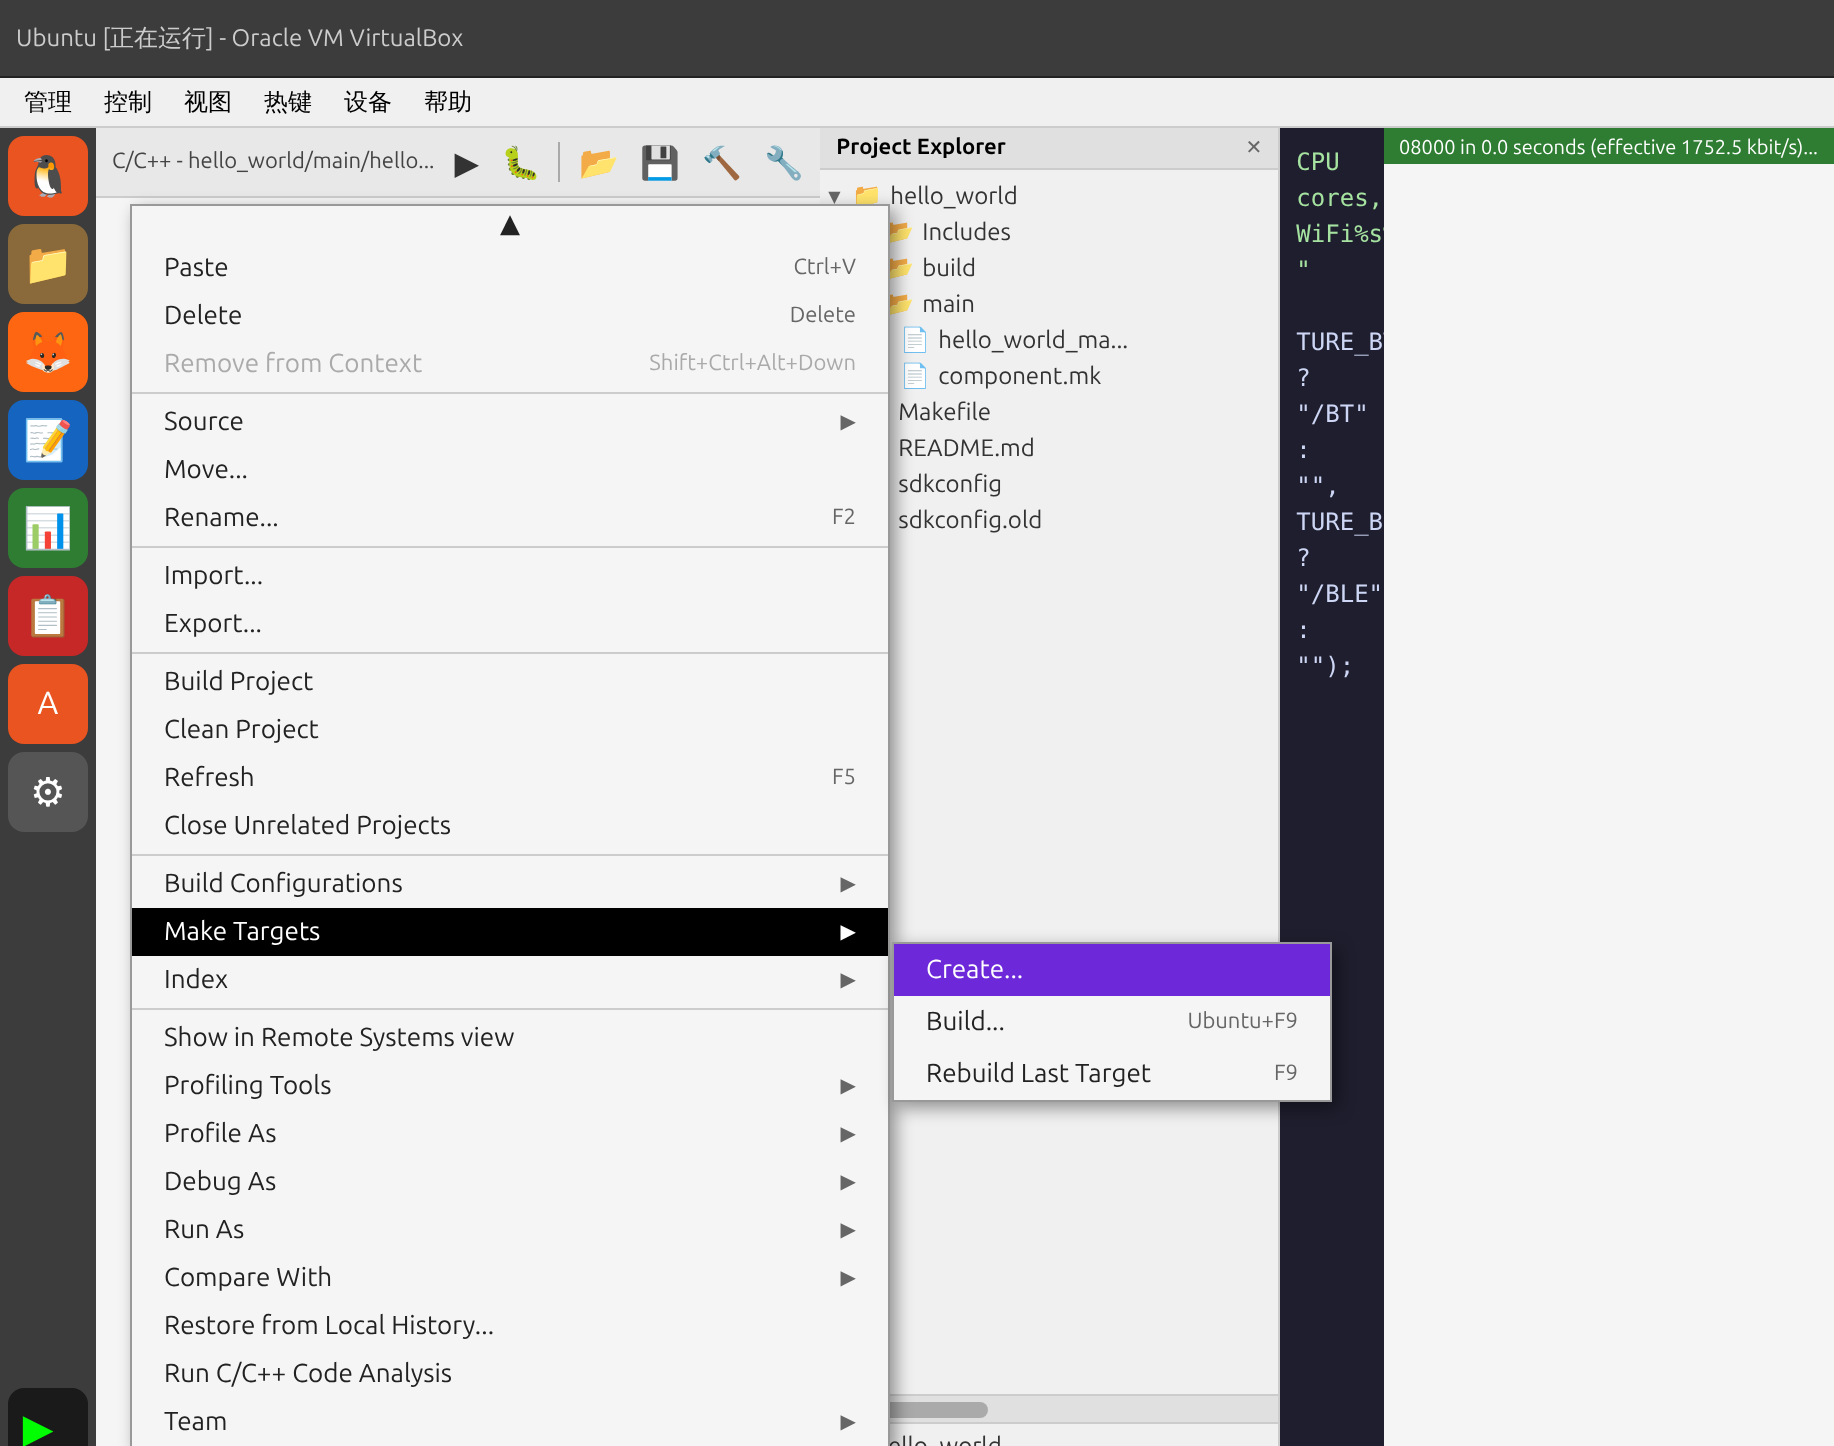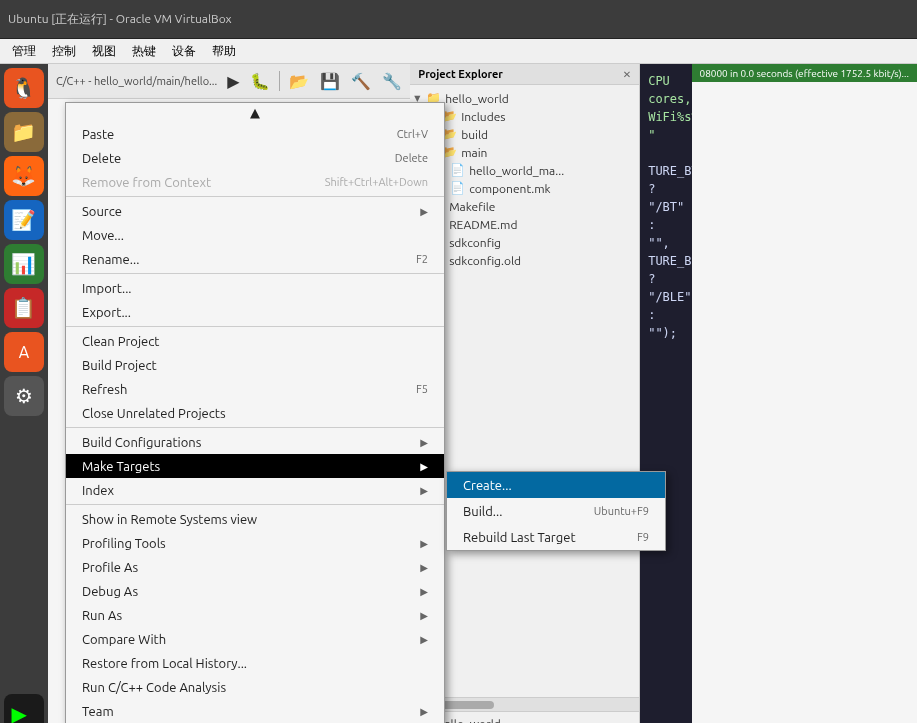--- a/index.html
+++ b/index.html
@@ -214,21 +214,21 @@
     .submenu-make {
       top: 368px;
     }
     .sub-item {
       display: flex;
       align-items: center;
       padding: 6px 16px;
       cursor: pointer;
       color: #222;
     }
-    .sub-item.highlighted { background: #0369a1; color: white; }
+    .sub-item.highlighted { background: #6d28d9; color: white; }
     .sub-item .shortcut {
       margin-left: auto;
       font-size: 11px;
       color: #666;
     }
 
     
     .status-bar {
       height: 18px;
       background: #2e7d32;
@@ -445,25 +445,25 @@
     <div class="ctx-item">
       <span>Import...</span>
     </div>
 
     <div class="ctx-item">
       <span>Export...</span>
     </div>
     <div class="ctx-divider"></div>
 
     <div class="ctx-item">
+      <span>Build Project</span>
+    </div>
+
+    <div class="ctx-item">
       <span>Clean Project</span>
-    </div>
-
-    <div class="ctx-item">
-      <span>Build Project</span>
     </div>
 
     <div class="ctx-item">
       <span>Refresh</span>
       <span class="shortcut">F5</span>
     </div>
 
 
     <div class="ctx-item">
       <span>Close Unrelated Projects</span>

